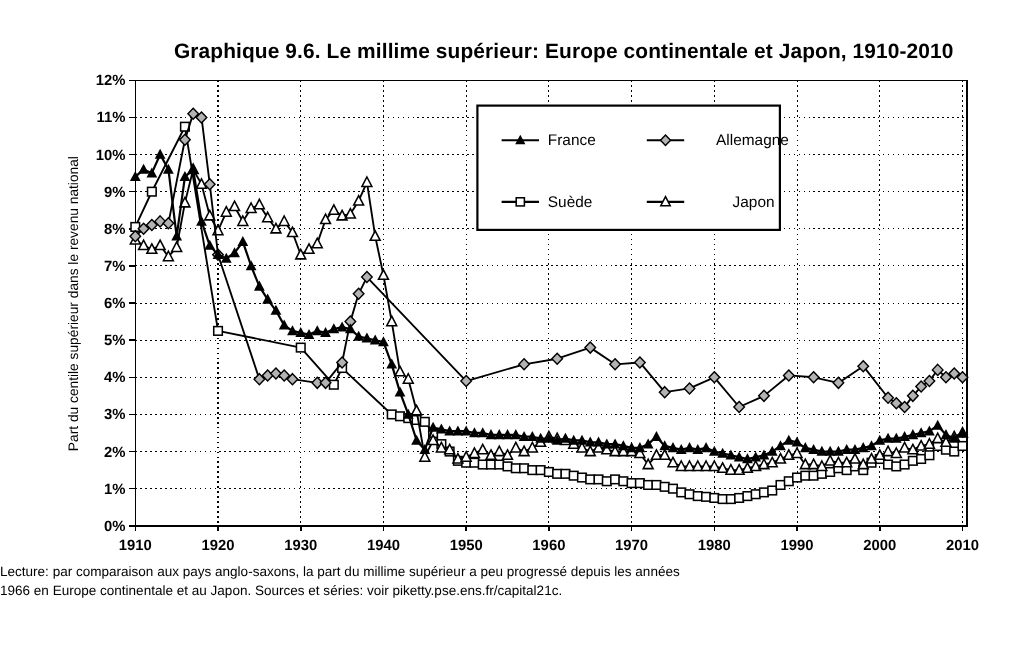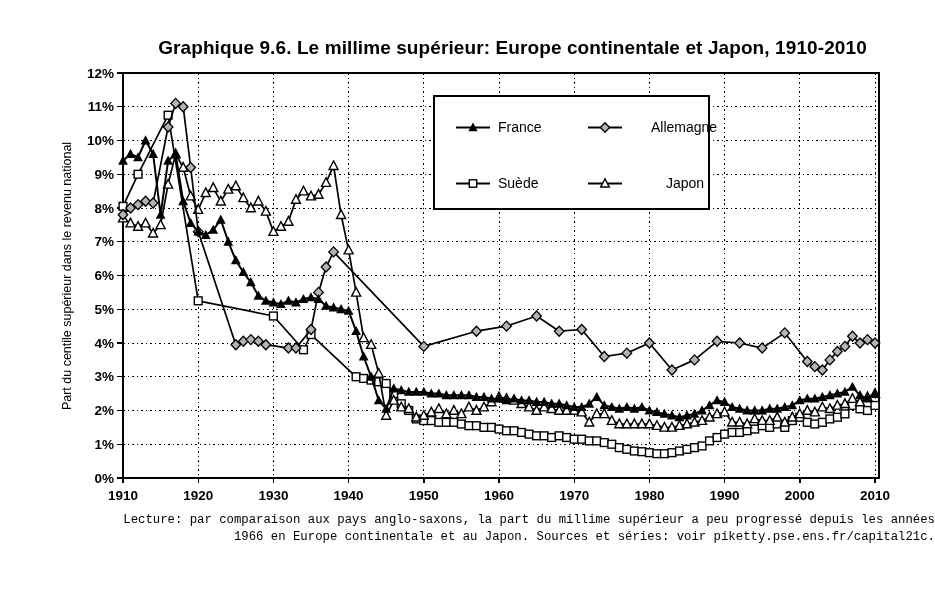--- a/index.html
+++ b/index.html
@@ -12,22 +12,22 @@
           white-space:nowrap;font-size:12.5px;}
   #plot{position:absolute;left:0;top:0;}
   .legend{position:absolute;left:433px;top:95px;width:277px;height:115px;
           background:#fff;border:2px solid #000;box-sizing:border-box;}
   .litem{position:absolute;display:flex;align-items:center;gap:7px;font-size:14px;}
   .litem svg{display:block;}
   .li-0{left:20px;top:22px;}
   .li-1{left:152px;top:22px;gap:28px;}
   .li-2{left:20px;top:78px;justify-content:space-between;}
   .li-3{left:152px;top:78px;gap:43px;}
-  .caption{position:absolute;top:512px;left:0;width:100%;text-align:right;
-           font-size:12.3px;line-height:17px;font-family:Liberation Mono, monospace;}
+  .caption{position:absolute;top:512px;left:0;width:100%;text-align:left;
+           font-size:12.3px;line-height:17px;}
 </style>
 </head>
 <body>
 
 <div class="stage">
   <div class="title">Graphique 9.6. Le millime supérieur: Europe continentale et Japon, 1910-2010</div>
   <div class="ylabel">Part du centile supérieur dans le revenu national</div>
   <svg id="plot" width="935" height="596">
       <g stroke="#000" stroke-width="1" stroke-dasharray="1.5 3" shape-rendering="crispEdges">
         <line x1="123" x2="879" y1="444.25" y2="444.25"></line>

